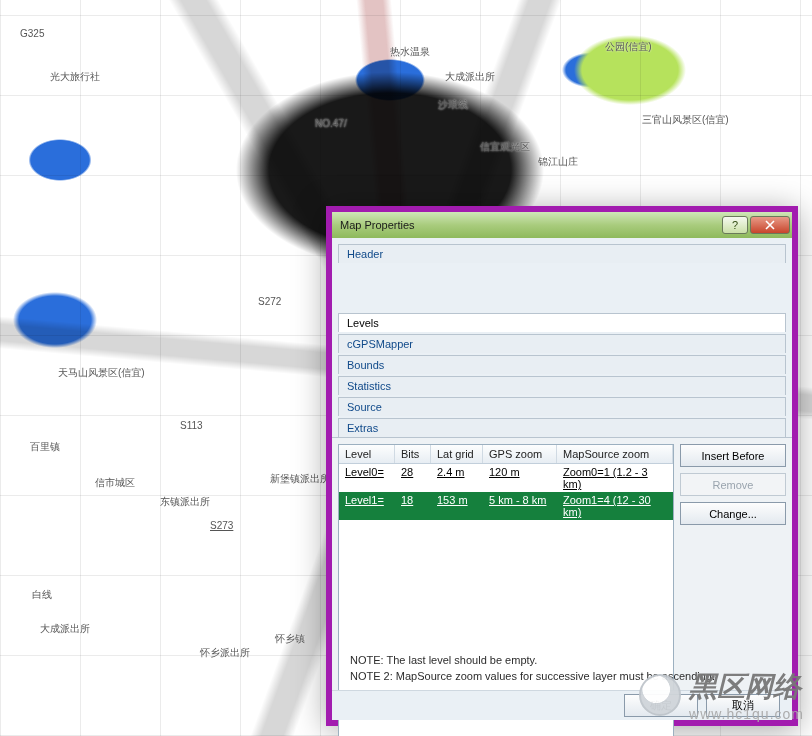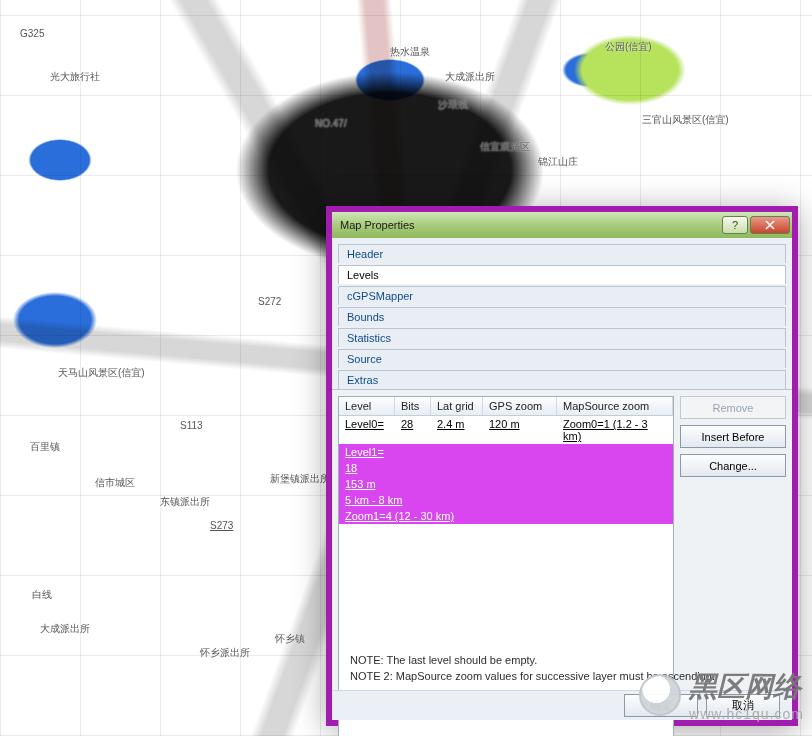--- a/index.html
+++ b/index.html
@@ -41,29 +41,29 @@
   height: 26px; display:flex; align-items:center; padding: 0 2px 0 8px;
   background: linear-gradient(to bottom, #cfe6b8 0%, #a9cc7d 50%, #8eb95c 100%);
   color: #1a1a1a;
 }
 .titlebar .title { flex:1; }
 .titlebar .tb-btn { width: 26px; height: 18px; margin-left: 2px; display:flex; align-items:center; justify-content:center; border:1px solid #6a7a5a; border-radius:3px; background: linear-gradient(#f5f9ef,#cbe0a8); color:#324c13; cursor:pointer; }
 .titlebar .tb-close { width: 40px; background: linear-gradient(#e89a87,#c8452c); color:#fff; }
 
 .tabs { display:flex; gap:2px; padding: 6px 6px 0 6px; border-bottom:1px solid #b8c4cf; background:#eaf0f5;flex-direction:column;}
 .tab { padding: 3px 8px; border:1px solid #b8c4cf; border-bottom:none; background:#e8eef3; color:#104a8a; cursor:pointer; }
-.tab.active { background:#fff; color:#000; }
+.tab.active { background:#fff; color:#000;margin-top:48px; }
 .body { padding: 6px; display:flex; gap:6px; height: calc(100% - 26px - 24px - 30px); }
 .list-area { flex:1; border:1px solid #9cb0c0; background:#fff; display:flex; flex-direction:column; }
 .list-header { display:flex; background: linear-gradient(#fdfefe,#e7edf3); border-bottom:1px solid #c2cfdb; }
 .list-header div { padding:3px 6px; border-right:1px solid #d0dae3; color:#222; }
 .list-rows { flex:1; overflow:auto; }
 .list-row { display:flex;text-decoration:underline; }
 .list-row div { padding:2px 6px; }
-.list-row.selected { background:#d946ef; color:#fff;flex-direction:column; }
+.list-row.selected { background:#15803d; color:#fff; }
 .c-level{width:56px;} .c-bits{width:36px;} .c-lat{width:52px;} .c-gps{width:74px;} .c-ms{flex:1;}
 
 .side-btns { width:106px; display:flex; flex-direction:column; gap:6px; }
 .btn { height:23px; border:1px solid #8a9aaa; background:linear-gradient(#fdfdfd,#e3e9ef); display:flex; align-items:center; justify-content:center; cursor:pointer; }
 .btn[disabled] { color:#9aa4ae; border-color:#c0cad3; background:#f2f4f6; cursor:default; }
 
 .notes { position:absolute; left:18px; top:440px; right:18px; color:#2c2c2c; font-size:11px; line-height:16px; }
 
 .footer { position:absolute; left:0; right:0; bottom:0; height:30px; display:flex; justify-content:flex-end; align-items:center; gap:8px; padding:14px 12px; background:#eaf0f5; border-top:1px solid #cfd8e0;}
 .footer .btn { width:74px; }
@@ -146,22 +146,22 @@
           <div class="c-level">Level1=</div>
           <div class="c-bits">18</div>
           <div class="c-lat">153 m</div>
           <div class="c-gps">5 km - 8 km</div>
           <div class="c-ms">Zoom1=4 (12 - 30 km)</div>
         </div>
       </div>
     </div>
 
     <div class="side-btns">
+      <div class="btn">Insert Before</div>
       <div class="btn" disabled="">Remove</div>
-      <div class="btn">Insert Before</div>
       <div class="btn">Change...</div>
     </div>
   </div>
 
   <div class="notes">
     <div>NOTE: The last level should be empty.</div>
     <div>NOTE 2: MapSource zoom values for successive layer must be ascending.</div>
   </div>
 
   <div class="footer">

